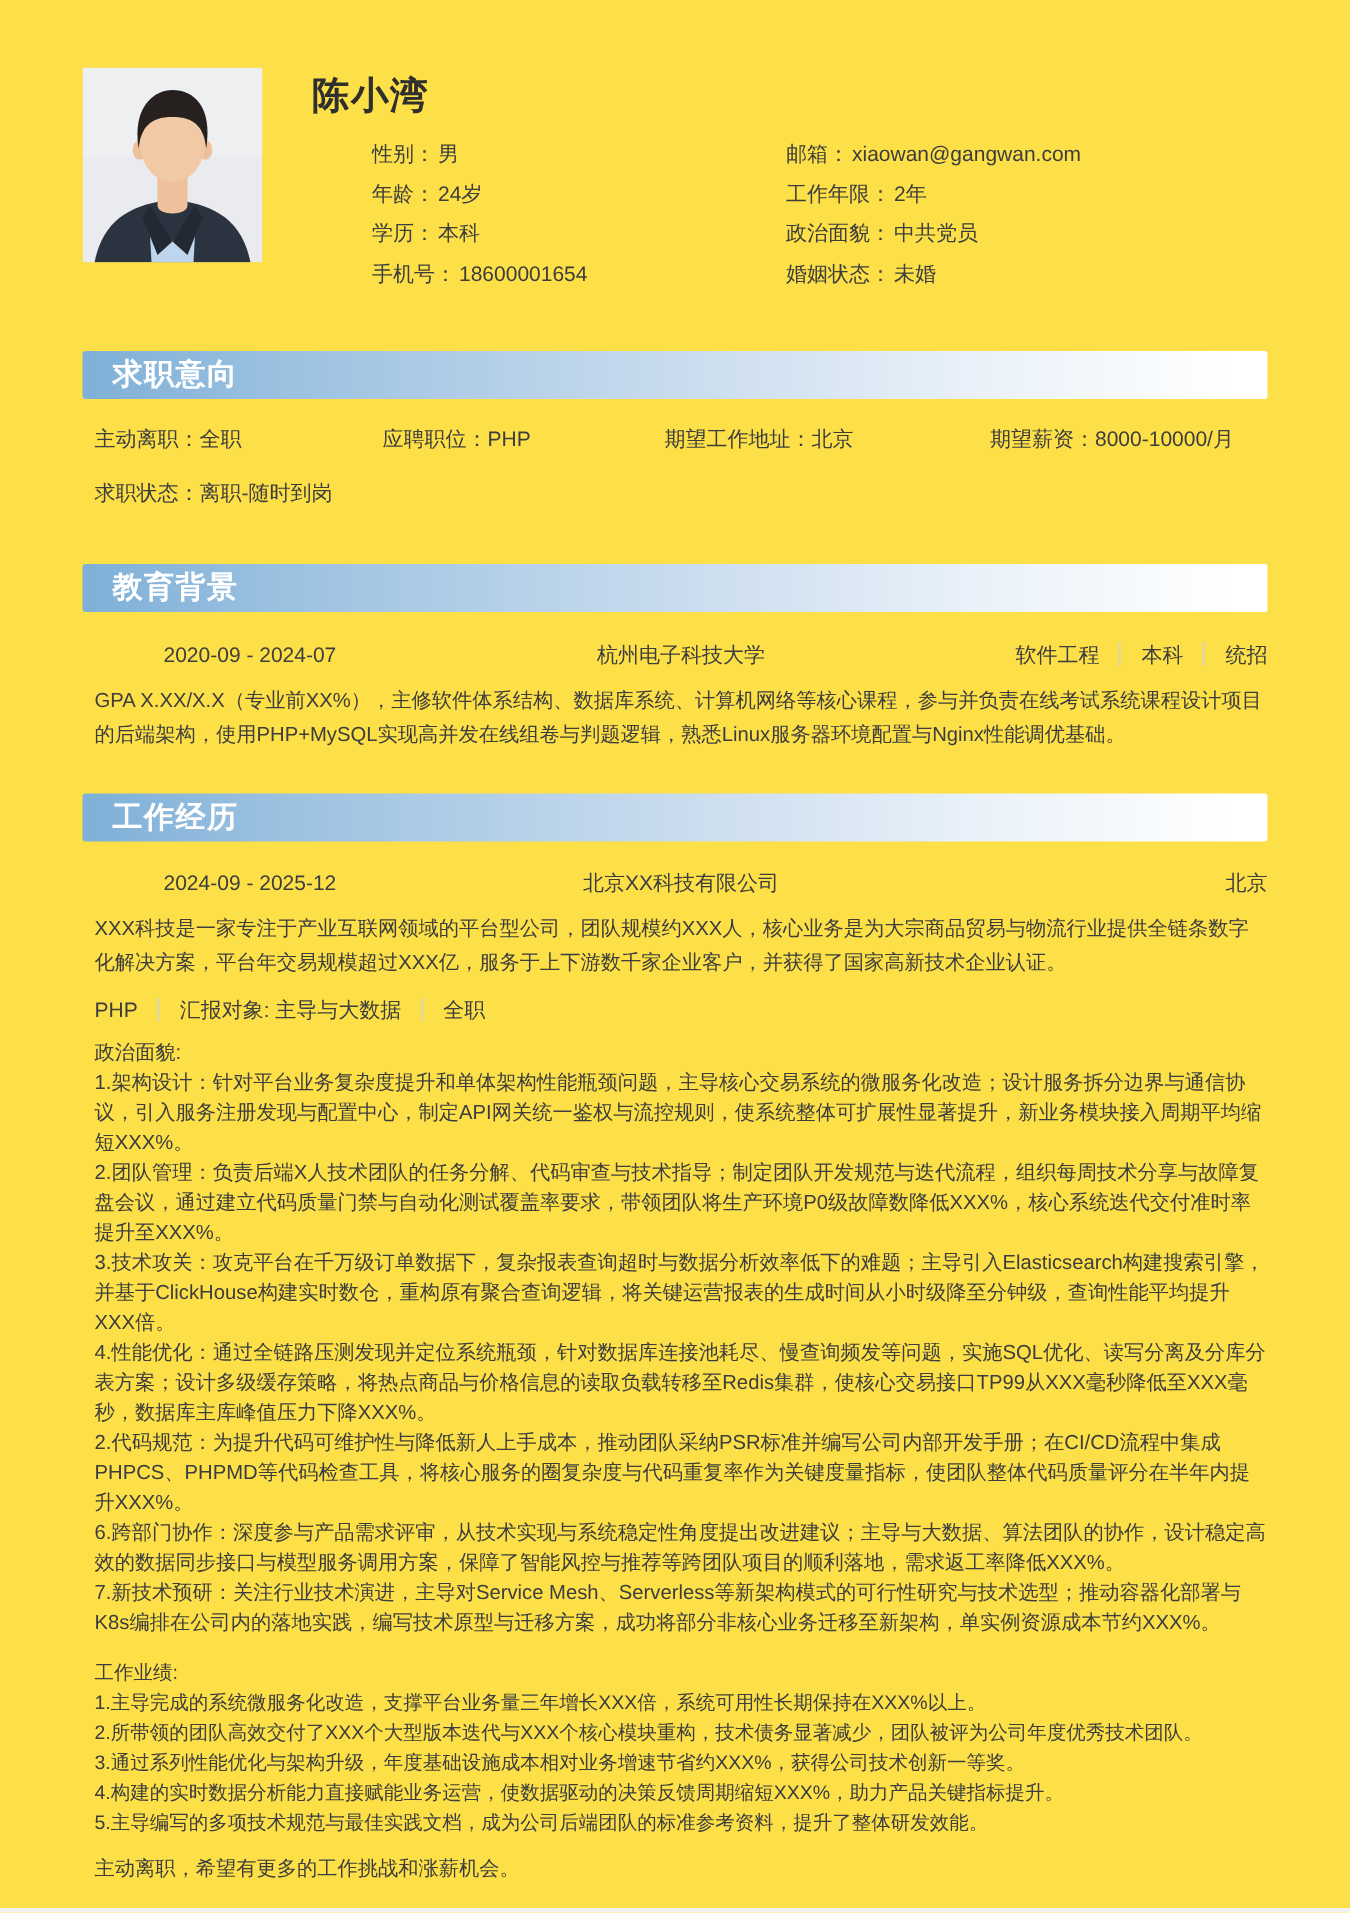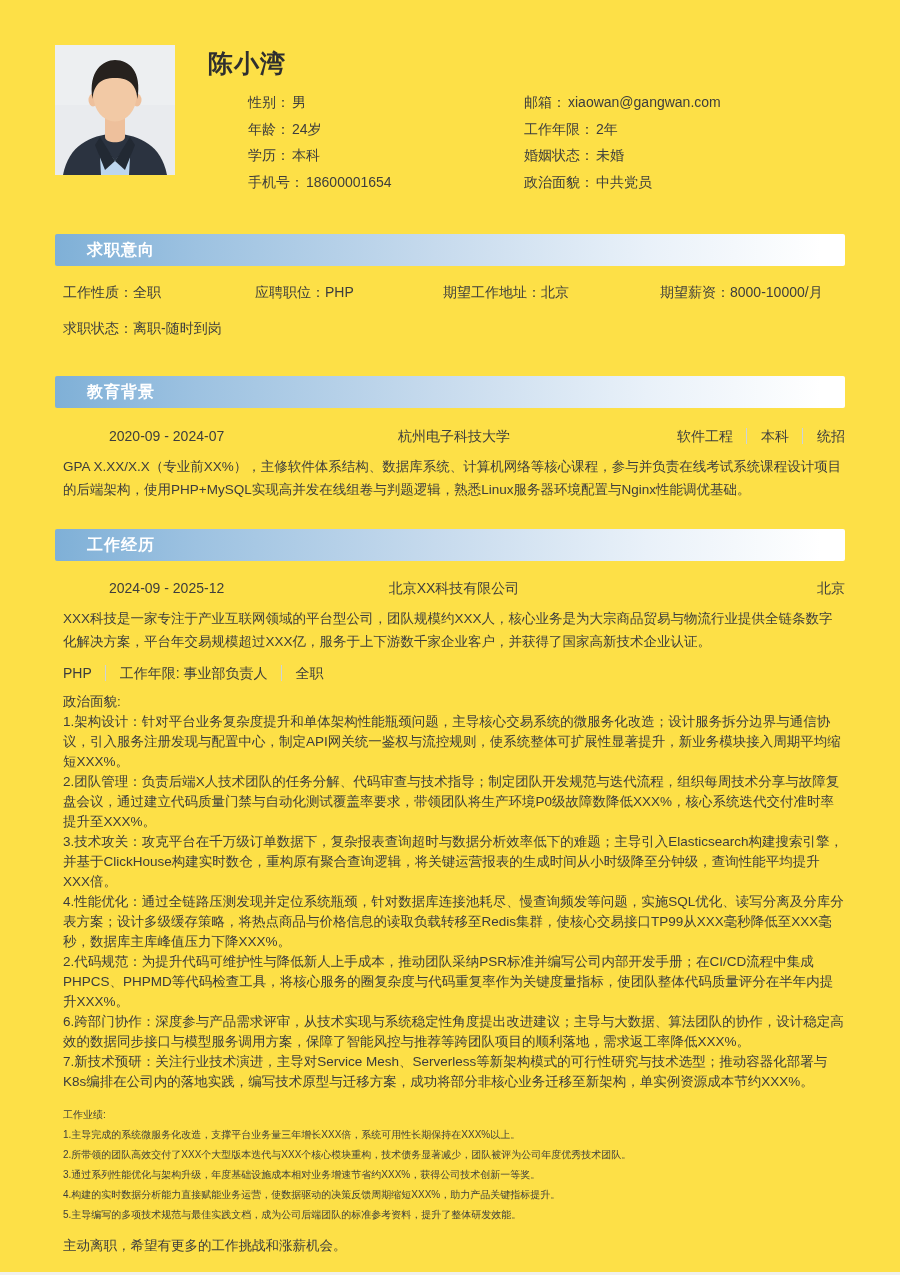--- a/index.html
+++ b/index.html
@@ -25,24 +25,24 @@
   .fields-col { display:flex; flex-direction:column;margin-left:40px; }
   .fields-col.left  { width:236px; flex:0 0 auto; }
   .fields-col.right { flex:1; }
   .field { font-size:14px; line-height:18px; margin-bottom:8.5px; white-space:nowrap; }
   .field .lb { color:#3d3d3d; }
   .field .vl { color:#3d3d3d; margin-left:2px; }
 
   
   .section-bar {
     height:32px; line-height:32px;
-    padding-left:32px;
+    padding-left:20px;
     border-radius:2px;
     background:linear-gradient(to right,#7fb0d7 0%,#9dc2e1 18%,#c6daed 48%,#e9f1f9 75%,#ffffff 97%);
-    color:#ffffff; font-size:16px; font-weight:bold; letter-spacing:1px;
+    color:#ffffff; font-size:20px; font-weight:bold; letter-spacing:1px;
   }
   .bar-intent { margin-top:35px; }
   .bar-edu    { margin-top:37px; }
   .bar-work   { margin-top:28px; }
 
   .inner { padding-left:8px; padding-right:0; }
 
   
   .intent-row { display:flex; margin-top:15px; font-size:14px; line-height:22px; }
   .intent-item { white-space:nowrap; }
@@ -64,21 +64,21 @@
     margin-left:13px; padding-left:14px;
     border-left:1px solid #ccd3da;
   }
 
   
   .para { font-size:13.5px; line-height:23px; margin-top:8px; color:#3d3d3d; }
   .meta-line { margin-top:9px; font-size:14px; line-height:22px; }
   .block { margin-top:8px; font-size:13.5px; line-height:20px; }
   .block div { margin:0; }
   .block-title { }
-  .ach-block { margin-top:13px; font-size:10px; line-height:20px; }
+  .ach-block { margin-top:13px; font-size:13px; line-height:20px; }
   .leaving { margin-top:11px; font-size:13.5px; line-height:20px; }
 
   .bottom-strip { position:absolute; left:0; bottom:0; width:100%; height:3px; background:#f0f0f0; }
 </style>
 </head>
 <body>
 
 <div class="page">
   <div class="content">
 
@@ -103,33 +103,33 @@
         <div class="fields">
           <div class="fields-col left">
             <div class="field"><span class="lb">性别：</span><span class="vl">男</span></div>
             <div class="field"><span class="lb">年龄：</span><span class="vl">24岁</span></div>
             <div class="field"><span class="lb">学历：</span><span class="vl">本科</span></div>
             <div class="field"><span class="lb">手机号：</span><span class="vl">18600001654</span></div>
           </div>
           <div class="fields-col right">
             <div class="field"><span class="lb">邮箱：</span><span class="vl">xiaowan@gangwan.com</span></div>
             <div class="field"><span class="lb">工作年限：</span><span class="vl">2年</span></div>
+            <div class="field"><span class="lb">政治面貌：</span><span class="vl">中共党员</span></div>
             <div class="field"><span class="lb">婚姻状态：</span><span class="vl">未婚</span></div>
-            <div class="field"><span class="lb">政治面貌：</span><span class="vl">中共党员</span></div>
           </div>
         </div>
       </div>
     </div>
 
     <div class="section-bar bar-intent">
       <span>求职意向</span>
     </div>
     <div class="inner">
       <div class="intent-row">
-        <div class="intent-item c1"><span>工作性质：</span><span>全职</span></div>
+        <div class="intent-item c1"><span>主动离职：</span><span>全职</span></div>
         <div class="intent-item c2"><span>应聘职位：</span><span>PHP</span></div>
         <div class="intent-item c3"><span>期望工作地址：</span><span>北京</span></div>
         <div class="intent-item c4"><span>期望薪资：</span><span>8000-10000/月</span></div>
       </div>
       <div class="intent-row intent-row2">
         <div class="intent-item"><span>求职状态：</span><span>离职-随时到岗</span></div>
       </div>
     </div>
 
     <div class="section-bar bar-edu">
@@ -150,21 +150,21 @@
       <span>工作经历</span>
     </div>
     <div class="inner">
       <div class="dated-row work">
         <div class="d-left">2024-09 - 2025-12</div>
         <div class="d-center">北京XX科技有限公司</div>
         <div class="d-right">北京</div>
       </div>
       <div class="para">XXX科技是一家专注于产业互联网领域的平台型公司，团队规模约XXX人，核心业务是为大宗商品贸易与物流行业提供全链条数字化解决方案，平台年交易规模超过XXX亿，服务于上下游数千家企业客户，并获得了国家高新技术企业认证。</div>
       <div class="meta-line pipes">
-        <span>PHP</span><span>工作年限: 事业部负责人</span><span>全职</span>
+        <span>PHP</span><span>汇报对象: 主导与大数据</span><span>全职</span>
       </div>
 
       <div class="block">
         <div class="block-title">政治面貌:</div>
         <div>1.架构设计：针对平台业务复杂度提升和单体架构性能瓶颈问题，主导核心交易系统的微服务化改造；设计服务拆分边界与通信协议，引入服务注册发现与配置中心，制定API网关统一鉴权与流控规则，使系统整体可扩展性显著提升，新业务模块接入周期平均缩短XXX%。</div>
         <div>2.团队管理：负责后端X人技术团队的任务分解、代码审查与技术指导；制定团队开发规范与迭代流程，组织每周技术分享与故障复盘会议，通过建立代码质量门禁与自动化测试覆盖率要求，带领团队将生产环境P0级故障数降低XXX%，核心系统迭代交付准时率提升至XXX%。</div>
         <div>3.技术攻关：攻克平台在千万级订单数据下，复杂报表查询超时与数据分析效率低下的难题；主导引入Elasticsearch构建搜索引擎，并基于ClickHouse构建实时数仓，重构原有聚合查询逻辑，将关键运营报表的生成时间从小时级降至分钟级，查询性能平均提升XXX倍。</div>
         <div>4.性能优化：通过全链路压测发现并定位系统瓶颈，针对数据库连接池耗尽、慢查询频发等问题，实施SQL优化、读写分离及分库分表方案；设计多级缓存策略，将热点商品与价格信息的读取负载转移至Redis集群，使核心交易接口TP99从XXX毫秒降低至XXX毫秒，数据库主库峰值压力下降XXX%。</div>
         <div>2.代码规范：为提升代码可维护性与降低新人上手成本，推动团队采纳PSR标准并编写公司内部开发手册；在CI/CD流程中集成PHPCS、PHPMD等代码检查工具，将核心服务的圈复杂度与代码重复率作为关键度量指标，使团队整体代码质量评分在半年内提升XXX%。</div>
         <div>6.跨部门协作：深度参与产品需求评审，从技术实现与系统稳定性角度提出改进建议；主导与大数据、算法团队的协作，设计稳定高效的数据同步接口与模型服务调用方案，保障了智能风控与推荐等跨团队项目的顺利落地，需求返工率降低XXX%。</div>

